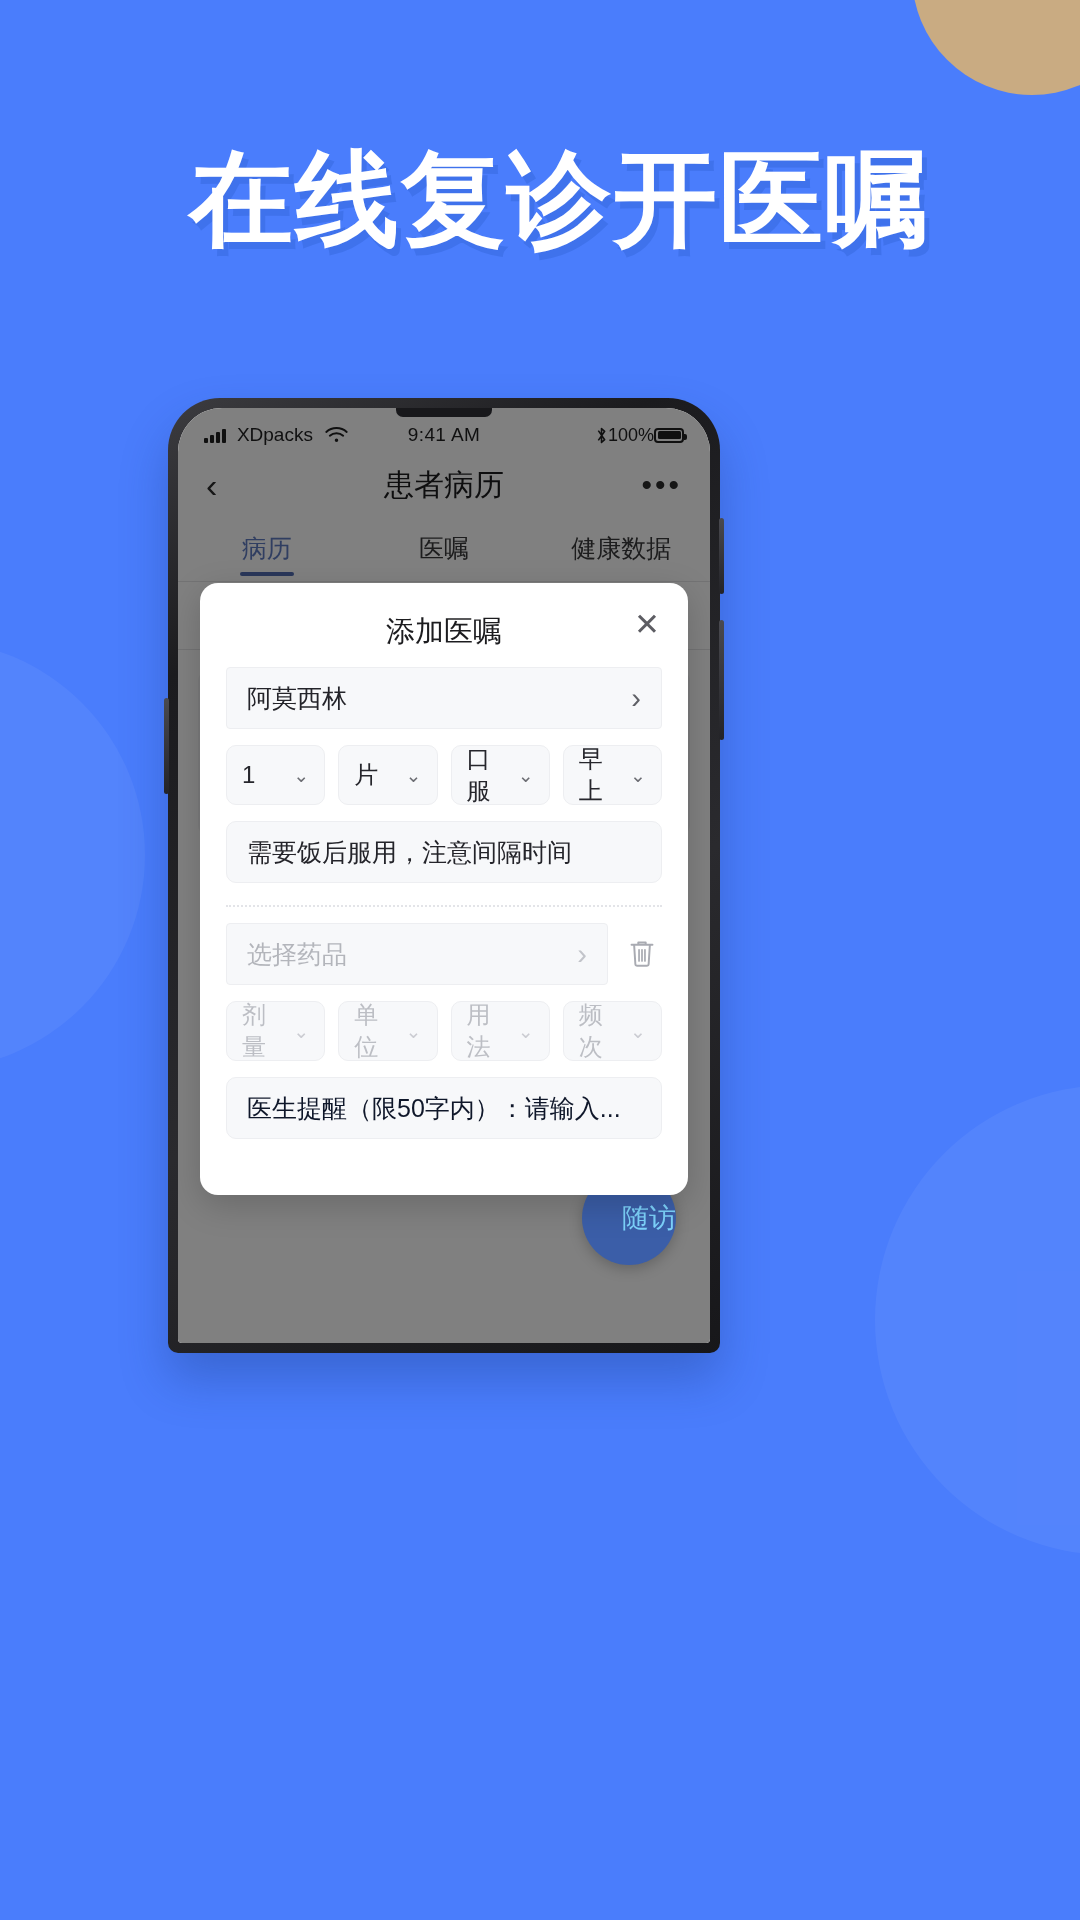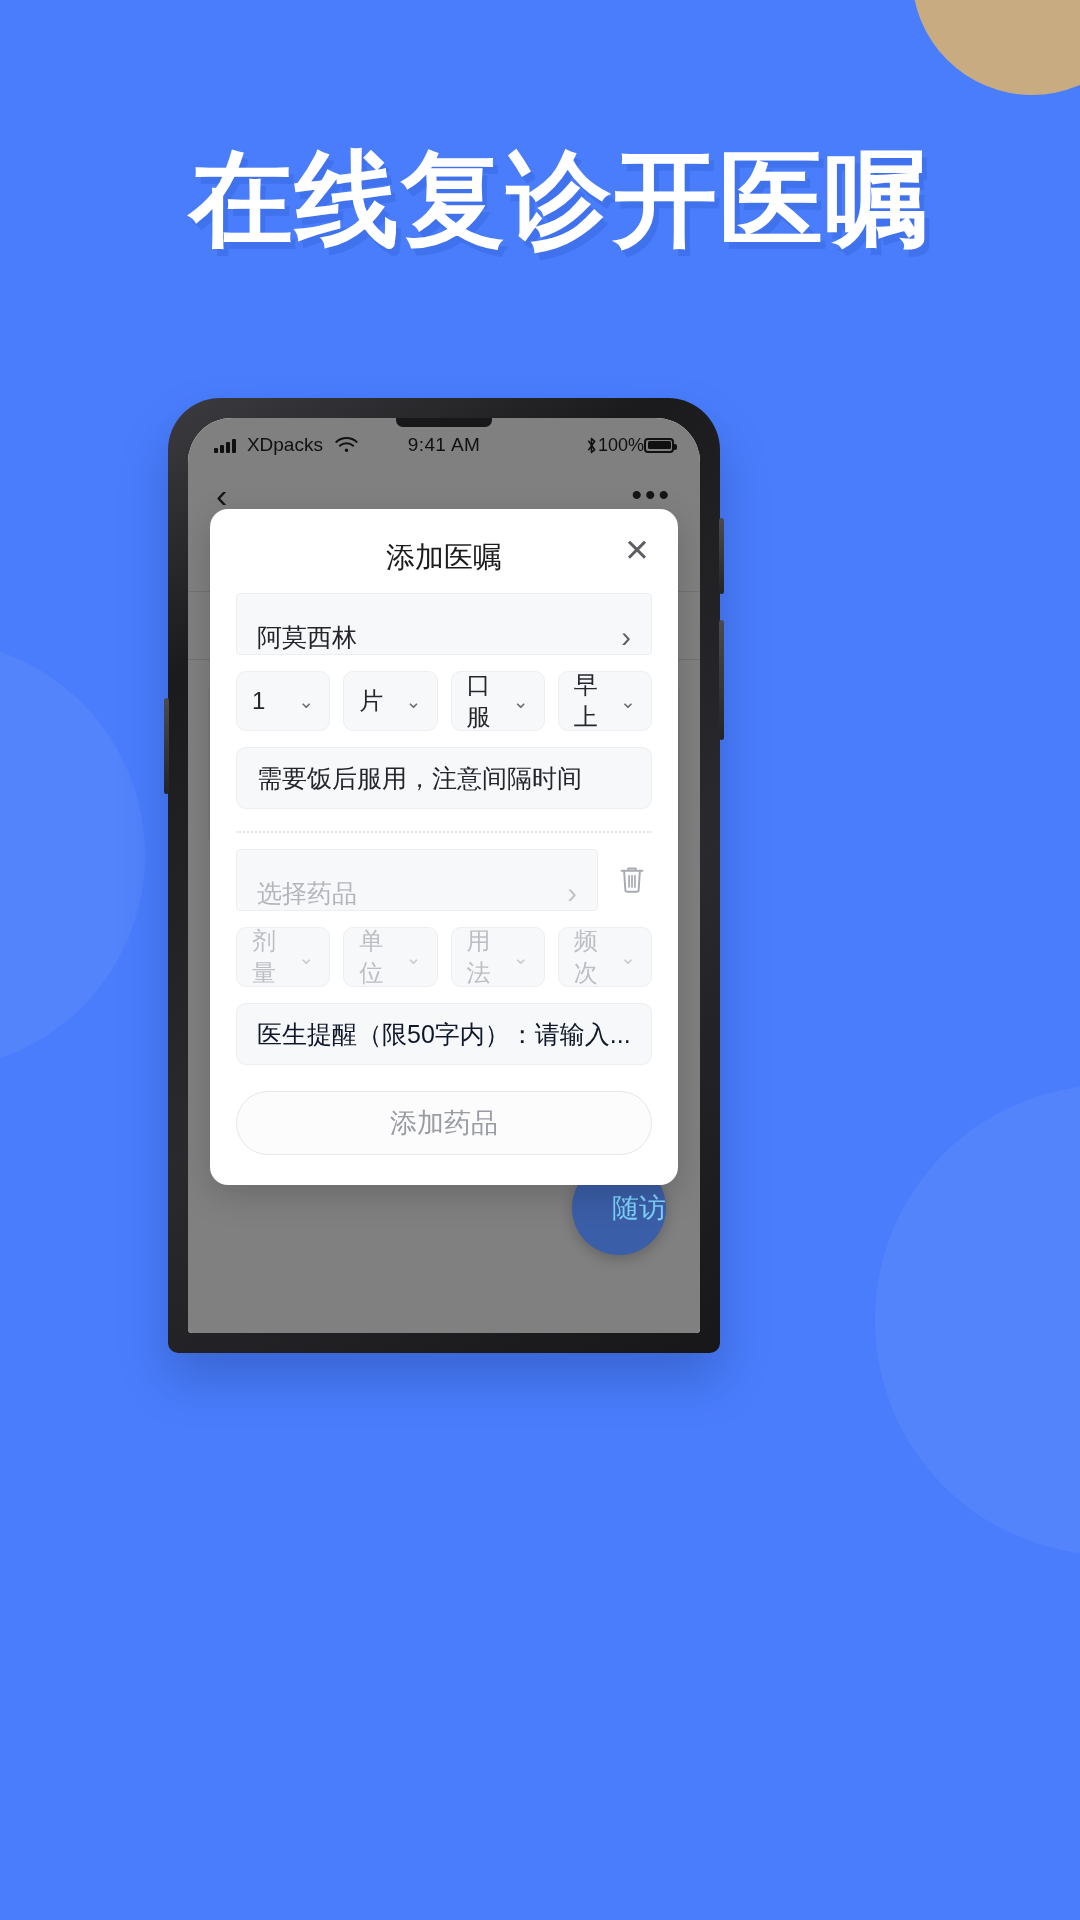--- a/index.html
+++ b/index.html
@@ -49,21 +49,21 @@
 
   
   .phone {
     position: absolute;
     left: 168px;
     top: 398px;
     width: 552px;
     height: 955px;
     border-radius: 52px 52px 10px 10px;
     background: linear-gradient(150deg,#3c3c40 0%, #1b1b1e 22%, #2a2a2e 60%, #17171a 100%);
-    padding: 20px;
+    padding: 10px;
     box-shadow: 0 26px 48px rgba(20,50,120,0.30);
   }
   .phone-side {
     position: absolute;
     right: -4px;
     width: 5px;
     border-radius: 3px;
     background: linear-gradient(180deg,#4a4a50,#232327);
   }
   .phone-side.s1 { top: 120px; height: 76px; }
@@ -223,21 +223,21 @@
   .modal-close {
     position: absolute; right: 2px; top: 0;
     font-size: 31px; color: #5d5d63; line-height: 1;
   }
 
   .field {
     background: #f7f8fa;
     border: 1px solid #edeef1;
     border-radius: 4px;
     height: 62px;
-    display: flex; align-items: flex-end;
+    display: flex; align-items: center;
     padding: 0 20px;
     font-size: 25px;
     color: #24242a;
     margin-top: 12px;
   }
   .field .chev-r { margin-left: auto; font-size: 29px; color: #5f6066; }
   .field.placeholder { color: #b3b5bb; }
   .field.placeholder .chev-r { color: #c2c4ca; }
 
   .row-selects { display: flex; gap: 13px; margin-top: 16px; }
@@ -341,20 +341,21 @@
           </svg>
           <span class="battery-txt">100%</span>
           <span class="battery">
               <span></span>
             </span>
         </div>
       </div>
 
       <div class="navbar">
         <div class="nav-back">‹</div>
+        <div class="nav-title">患者病历</div>
         <div class="nav-more">•••</div>
       </div>
 
       <div class="tabs">
         <div class="tab active">
             <span>病历</span>
           </div>
         <div class="tab">
             <span>医嘱</span>
           </div>
@@ -455,22 +456,19 @@
           <span>频次</span>
           <span class="cv">⌄</span>
         </div>
       </div>
 
       <div class="note-field placeholder">
         <span>医生提醒（限50字内）：请输入...</span>
       </div>
 
       <div class="actions">
-        <div class="btn ghost">
-          <span>添加药品</span>
-        </div>
       </div>
 
     </div>
 
     <div class="notch"></div>
   </div>
 </div>
 
 </body></html>

